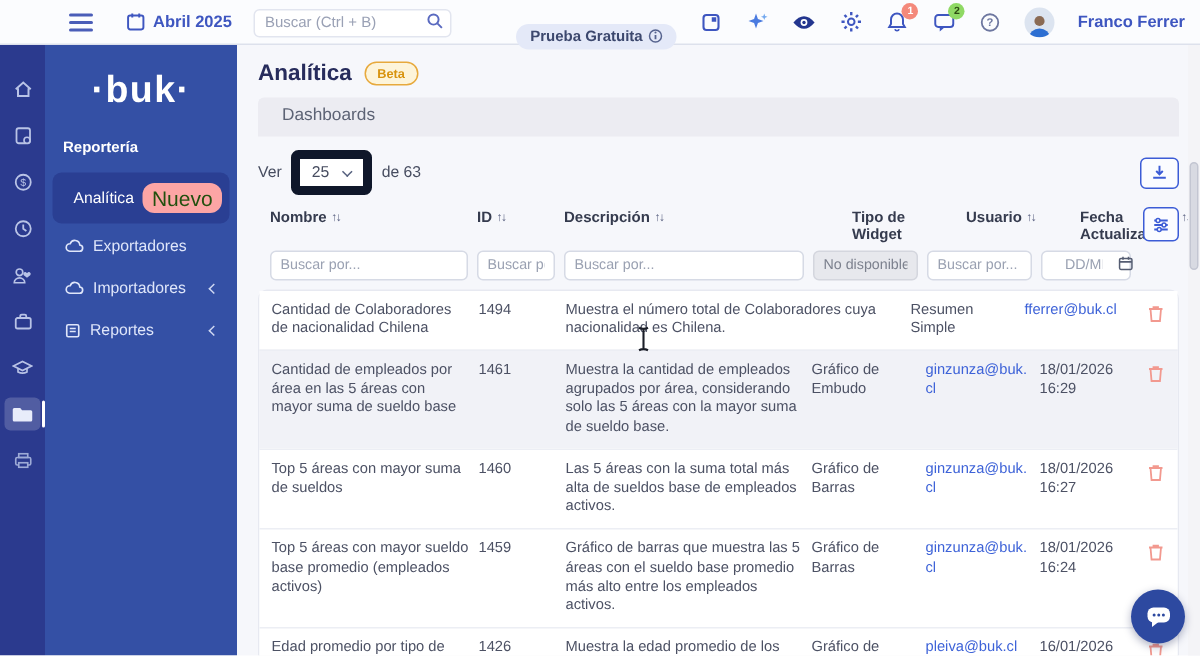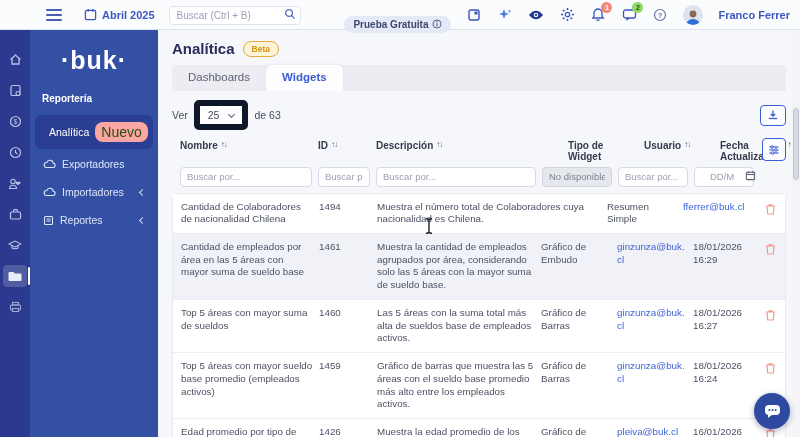--- a/index.html
+++ b/index.html
@@ -305,21 +305,20 @@
   </div>
 
   <div class="content">
     <div class="title-row">
       <span class="page-title">Analítica</span>
       <span class="beta-badge">Beta</span>
     </div>
 
     <div class="tabstrip">
       <div class="tab">Dashboards</div>
-      <div class="tab active">Widgets</div>
     </div>
 
     <div class="controls">
       <span>Ver</span>
       <div class="select-box">
         <span>25</span>
         <span class="caret"></span>
       </div>
       <span>de 63</span>
       <div class="icon-btn">

